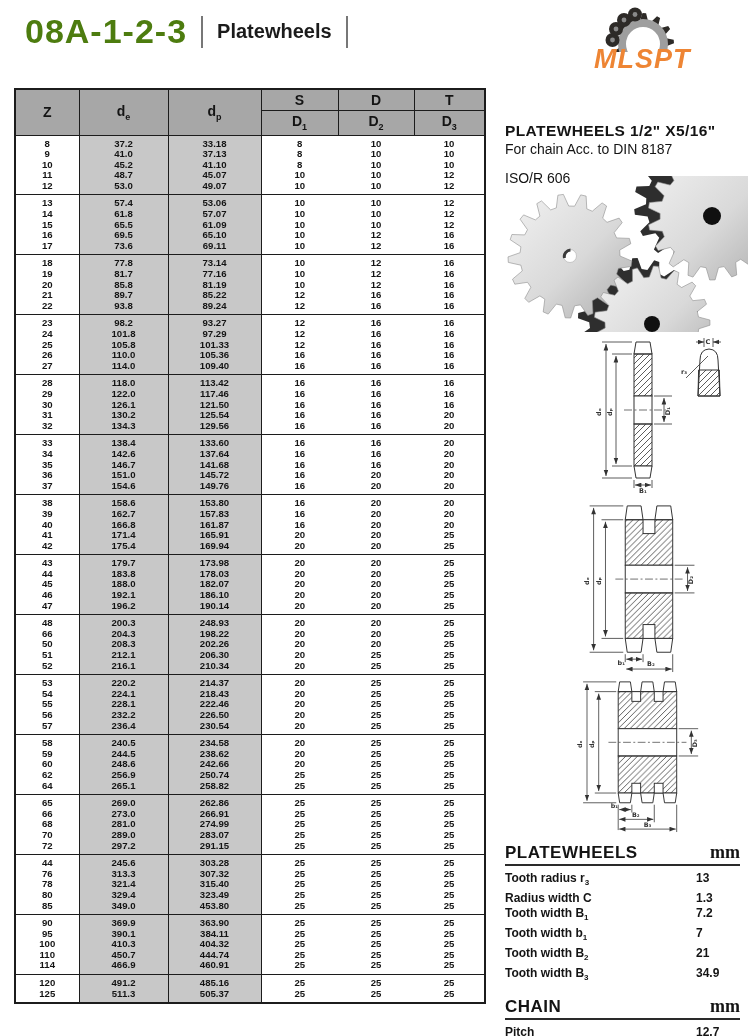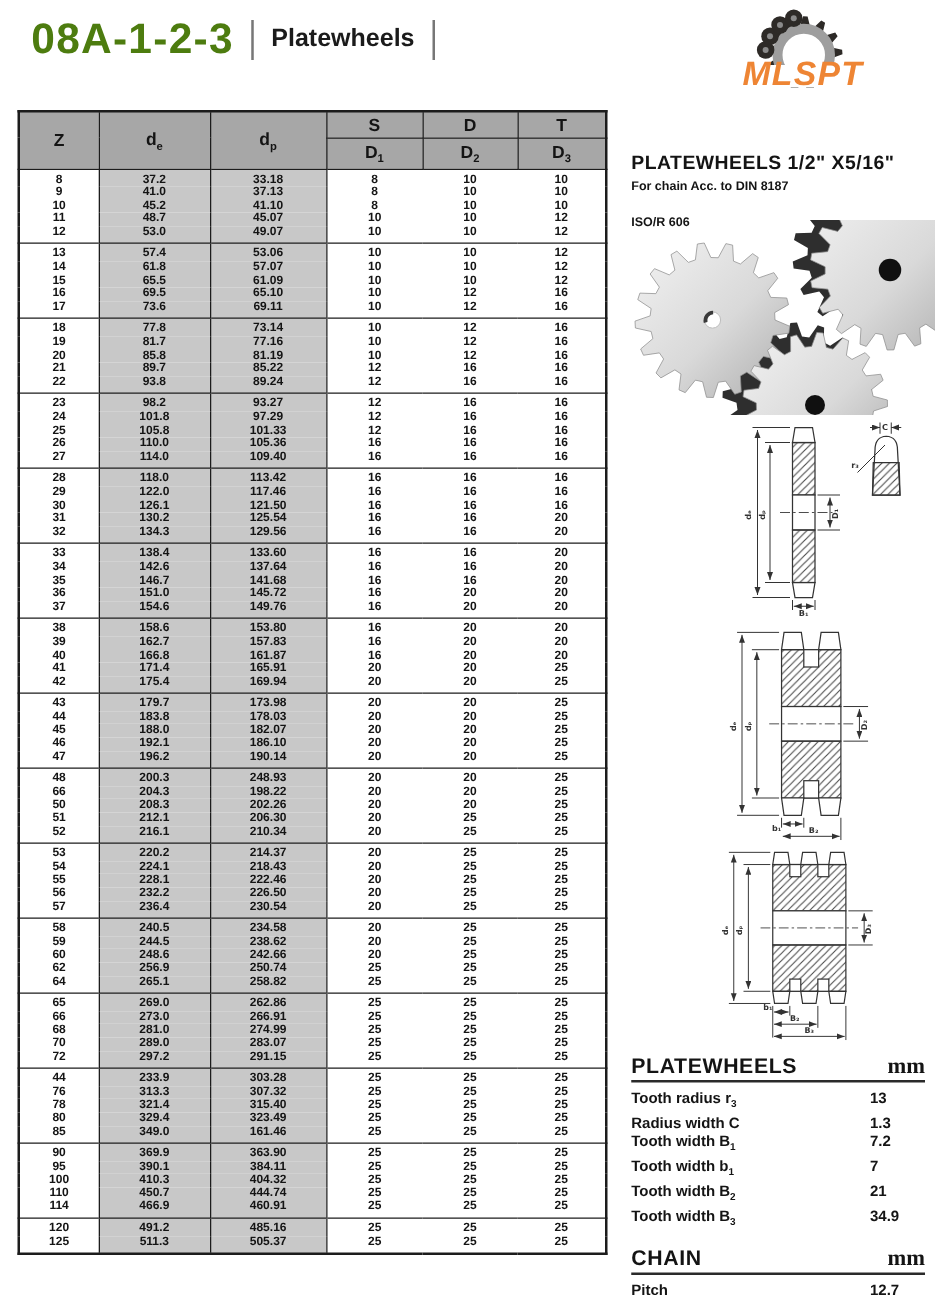--- a/index.html
+++ b/index.html
@@ -25,21 +25,21 @@
   table.main td{font-size:9.6px;line-height:10.6px;font-weight:bold;text-align:center;
                 padding:0;white-space:nowrap;}
   td.c-z{border-right:1.3px solid #1c1c1c;}
   td.c-de,td.c-dp{background:#c8c8c8;border-right:1.3px solid #1c1c1c;}
   tbody tr:first-child td{padding-top:3px;}
   tbody tr:last-child td{padding-bottom:3px;}
 
   
   .product{position:absolute;left:505px;top:122px;width:240px;}
   .product .ptitle{font-size:15.5px;font-weight:bold;letter-spacing:.4px;}
-  .product .psub{font-size:10px;font-weight:bold;line-height:13px;margin-top:3px;}
+  .product .psub{font-size:14px;font-weight:normal;line-height:13px;margin-top:3px;}
   .photo{position:absolute;left:500px;top:176px;}
   .dw{position:absolute;}
   .dw text{font-weight:bold;fill:#333;}
   .dwlbl{font-family:"DejaVu Sans",sans-serif;font-size:6.5px;}
   .specs{position:absolute;left:505px;top:842px;width:235px;}
   .spec-head{display:flex;justify-content:space-between;align-items:flex-end;
              border-bottom:2.5px solid #2a2a2a;padding-bottom:1px;margin-bottom:5px;}
   .spec-head .st{font-size:17px;font-weight:bold;letter-spacing:.5px;}
   .spec-head .su{font-size:18px;font-weight:bold;font-family:Liberation Serif, serif;}
   .spec-rows{margin-bottom:10px;}
@@ -624,21 +624,21 @@
             <td class="c-de">297.2</td>
             <td class="c-dp">291.15</td>
             <td class="c-s">25</td>
             <td class="c-d">25</td>
             <td class="c-t">25</td>
           </tr>
         </tbody>
         <tbody>
           <tr>
             <td class="c-z">44</td>
-            <td class="c-de">233.9</td>
+            <td class="c-de">245.6</td>
             <td class="c-dp">303.28</td>
             <td class="c-s">25</td>
             <td class="c-d">25</td>
             <td class="c-t">25</td>
           </tr>
           <tr>
             <td class="c-z">76</td>
             <td class="c-de">313.3</td>
             <td class="c-dp">307.32</td>
             <td class="c-s">25</td>
@@ -657,21 +657,21 @@
             <td class="c-z">80</td>
             <td class="c-de">329.4</td>
             <td class="c-dp">323.49</td>
             <td class="c-s">25</td>
             <td class="c-d">25</td>
             <td class="c-t">25</td>
           </tr>
           <tr>
             <td class="c-z">85</td>
             <td class="c-de">349.0</td>
-            <td class="c-dp">161.46</td>
+            <td class="c-dp">453.80</td>
             <td class="c-s">25</td>
             <td class="c-d">25</td>
             <td class="c-t">25</td>
           </tr>
         </tbody>
         <tbody>
           <tr>
             <td class="c-z">90</td>
             <td class="c-de">369.9</td>
             <td class="c-dp">363.90</td>

